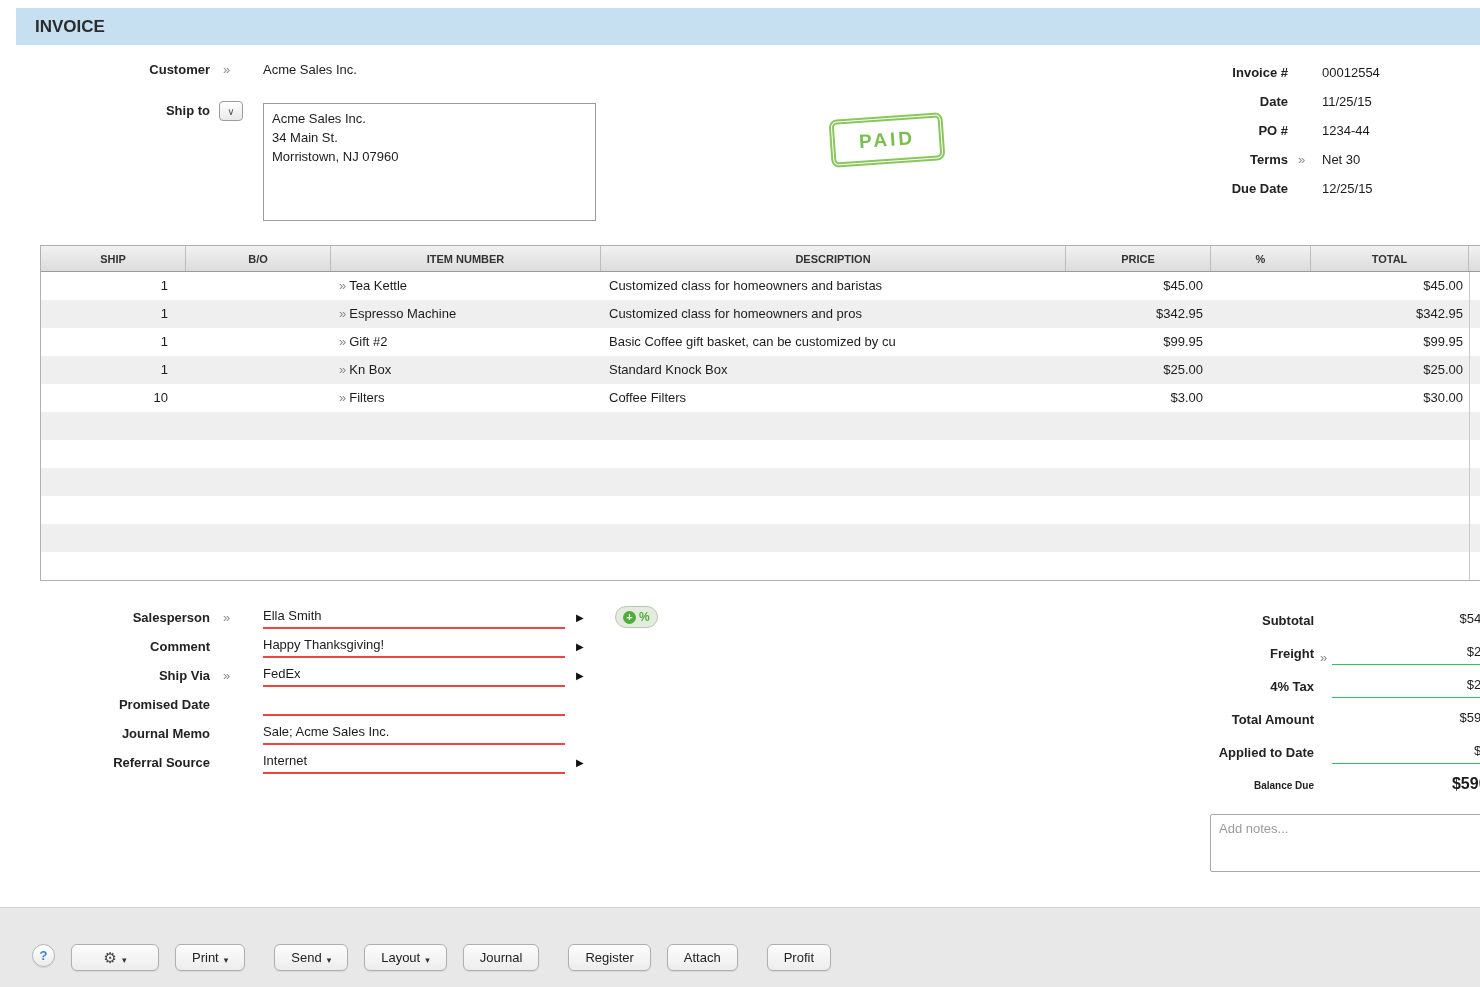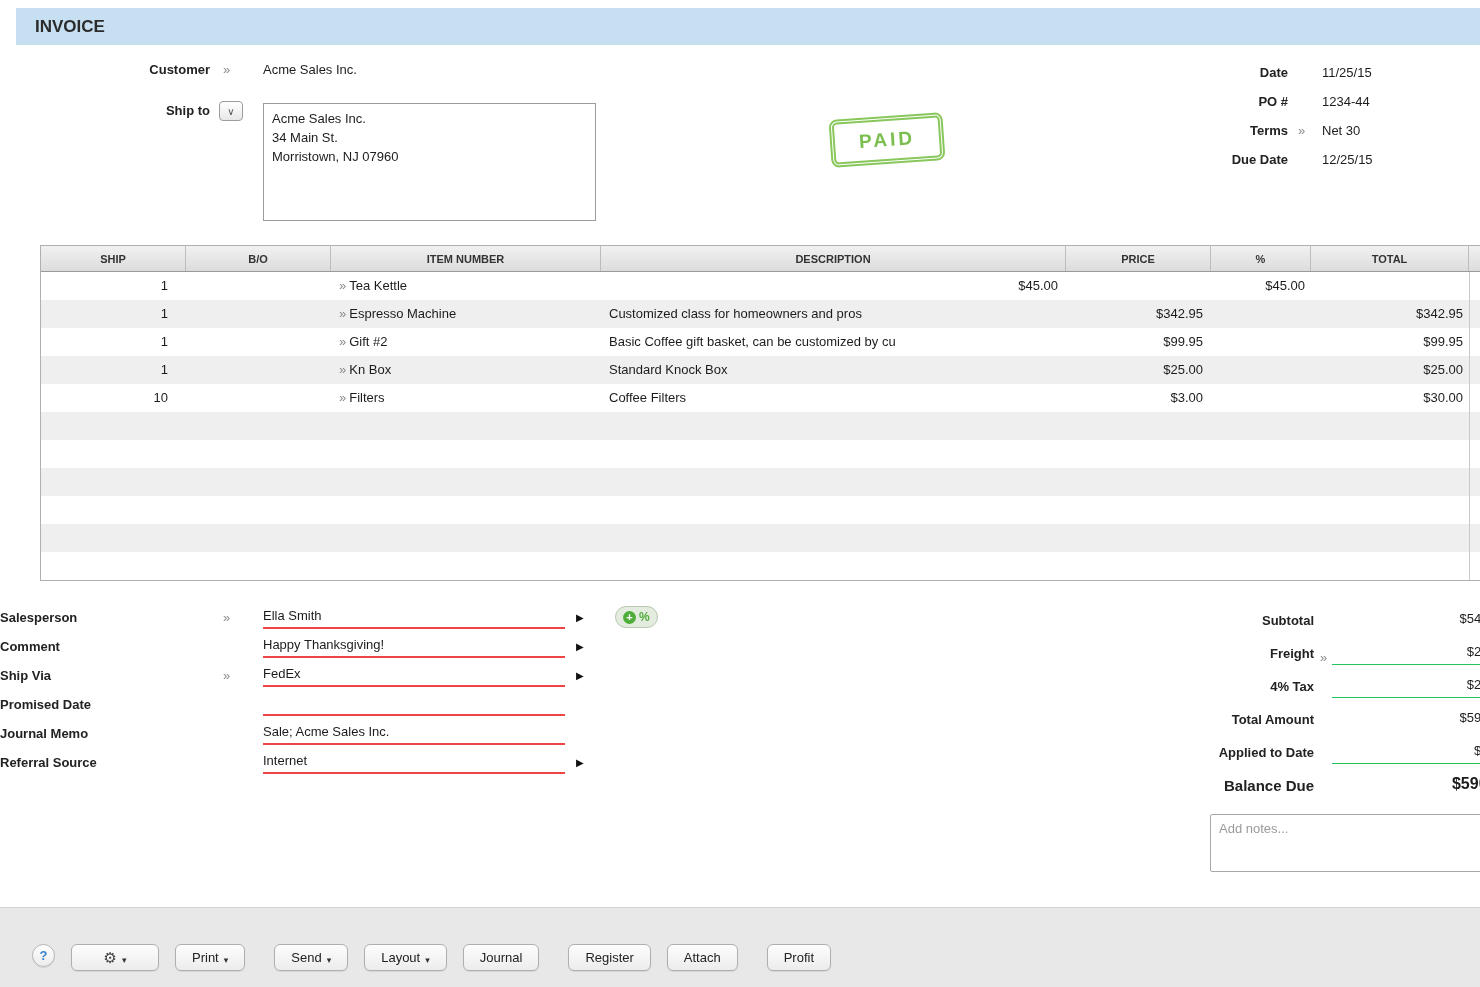--- a/index.html
+++ b/index.html
@@ -86,21 +86,21 @@
   .c.price { text-align:right; padding-right:8px; }
   .c.total { text-align:right; padding-right:6px; }
   .right-divider {
     position:absolute; top:0; bottom:0; left:1428px; width:0;
     border-left:1px solid #c9c9c9;
   }
 
   
   .details { position:absolute; top:603px; left:0; width:640px; }
   .d-row { display:flex; height:29px; align-items:center; }
-  .d-label { width:210px; text-align:left; font-weight:bold; color:#222; }
+  .d-label { width:210px; text-align:right; font-weight:bold; color:#222; }
   .d-chev { width:53px; padding-left:13px; }
   .d-value {
     width:302px; height:23px; line-height:20px;
     border-bottom:2px solid #ef4444; overflow:hidden; white-space:nowrap;
   }
   .d-arrow { padding-left:11px; font-size:10px; color:#111; }
 
   .dd-select {
     width:300px; height:24px; border:1px solid #a0a0a0; border-radius:4px;
     background:#fff; display:flex; align-items:center; overflow:hidden;
@@ -124,21 +124,21 @@
   }
   .pct-glyph { color:#4fae3a; font-weight:bold; font-size:12px; }
 
   
   .totals { position:absolute; top:604px; left:1134px; width:360px; }
   .t-row { display:flex; height:33px; align-items:center; }
   .t-label { width:180px; text-align:right; font-weight:bold; color:#222; }
   .t-chev { width:18px; padding-left:6px; position:relative; top:4px; }
   .t-value { flex:1; text-align:right; padding-right:2px; height:23px; line-height:20px; }
   .t-value.line { border-bottom:1px solid #22c55e; }
-  .t-row.balance .t-label { font-size:15px; }
+  .t-row.balance .t-label { font-size:10px; }
   .t-row.balance .t-value { font-size:16px; font-weight:bold; }
 
   .notes-box {
     position:absolute; left:1210px; top:814px; width:278px; height:58px;
     border:1px solid #a8a8a8; border-radius:2px; background:#fff;
     font-family:inherit; font-size:13px; color:#222; padding:6px 8px; resize:none; outline:none;
   }
   .notes-box::placeholder { color:#9a9a9a; }
 
   
@@ -190,20 +190,25 @@
     <div>34 Main St.</div>
     <div>Morristown, NJ 07960</div>
   </div>
 </div>
 
 <div class="paid-stamp">
   <span>PAID</span>
 </div>
 
 <div class="header-fields">
+  <div class="hf-row">
+    <span class="hf-label">Invoice #</span>
+    <span class="hf-chev"></span>
+    <span class="hf-value">00012554</span>
+  </div>
   <div class="hf-row">
     <span class="hf-label">Date</span>
     <span class="hf-chev"></span>
     <span class="hf-value">11/25/15</span>
   </div>
   <div class="hf-row">
     <span class="hf-label">PO #</span>
     <span class="hf-chev"></span>
     <span class="hf-value">1234-44</span>
   </div>
@@ -229,20 +234,21 @@
     <div class="hc">%</div>
     <div class="hc">TOTAL</div>
     <div class="hc stub"></div>
   </div>
   <div class="tbody">
 
     <div class="trow">
       <div class="c ship">1</div>
       <div class="c bo"></div>
       <div class="c item"><span class="chev">»</span><span>Tea Kettle</span></div>
+      <div class="c desc">Customized class for homeowners and baristas</div>
       <div class="c price">$45.00</div>
       <div class="c pct"></div>
       <div class="c total">$45.00</div>
     </div>
 
     <div class="trow">
       <div class="c ship">1</div>
       <div class="c bo"></div>
       <div class="c item"><span class="chev">»</span><span>Espresso Machine</span></div>
       <div class="c desc">Customized class for homeowners and pros</div>

